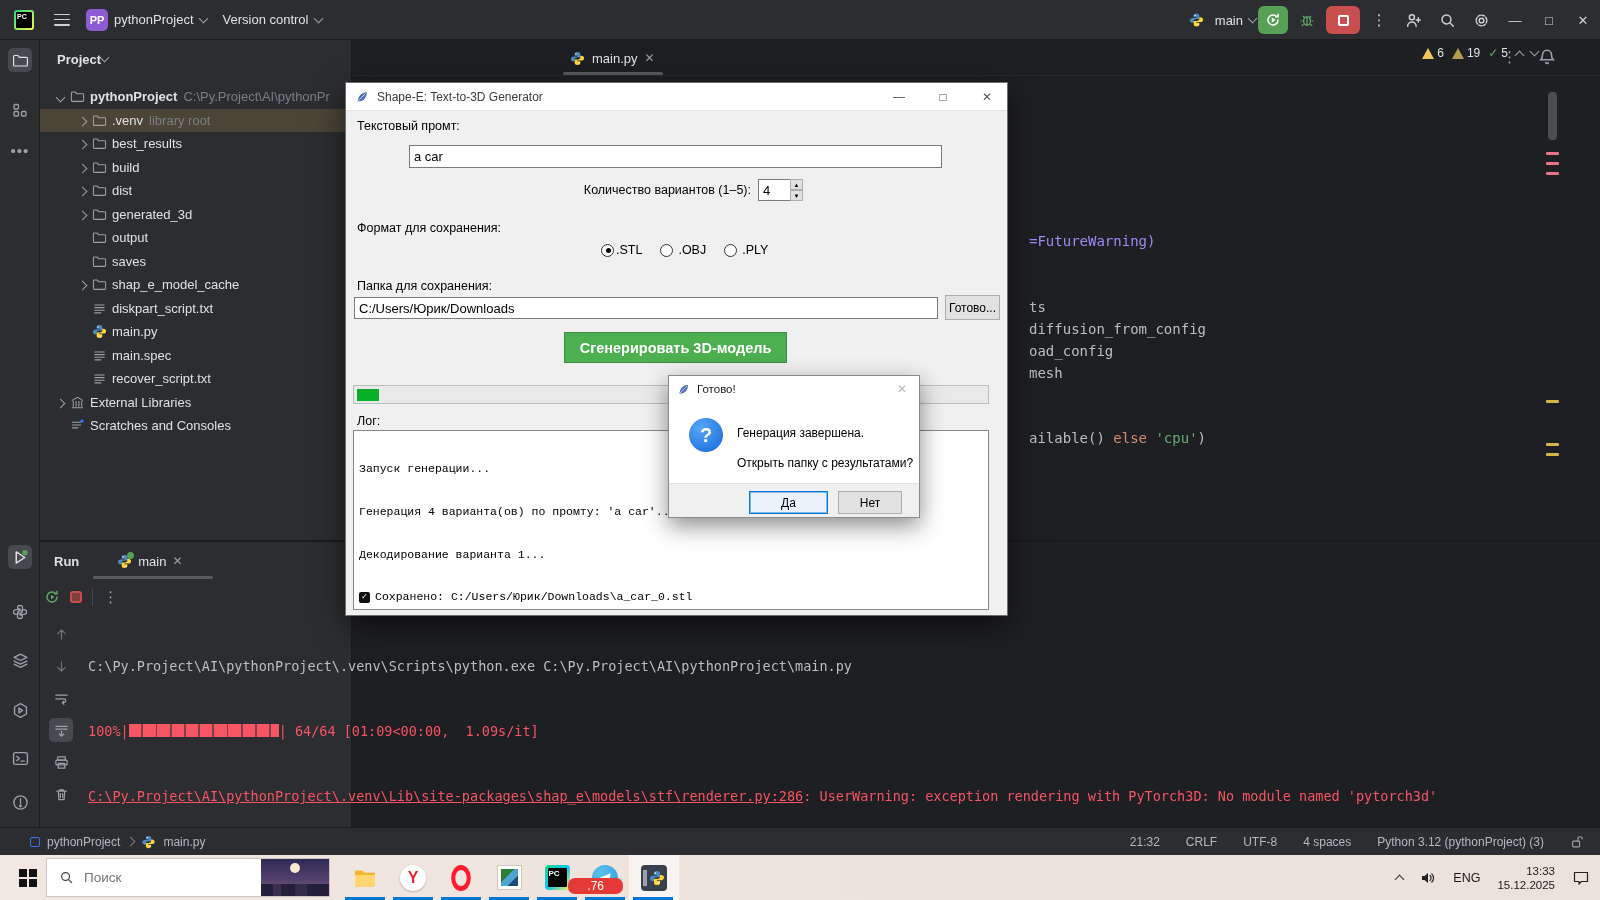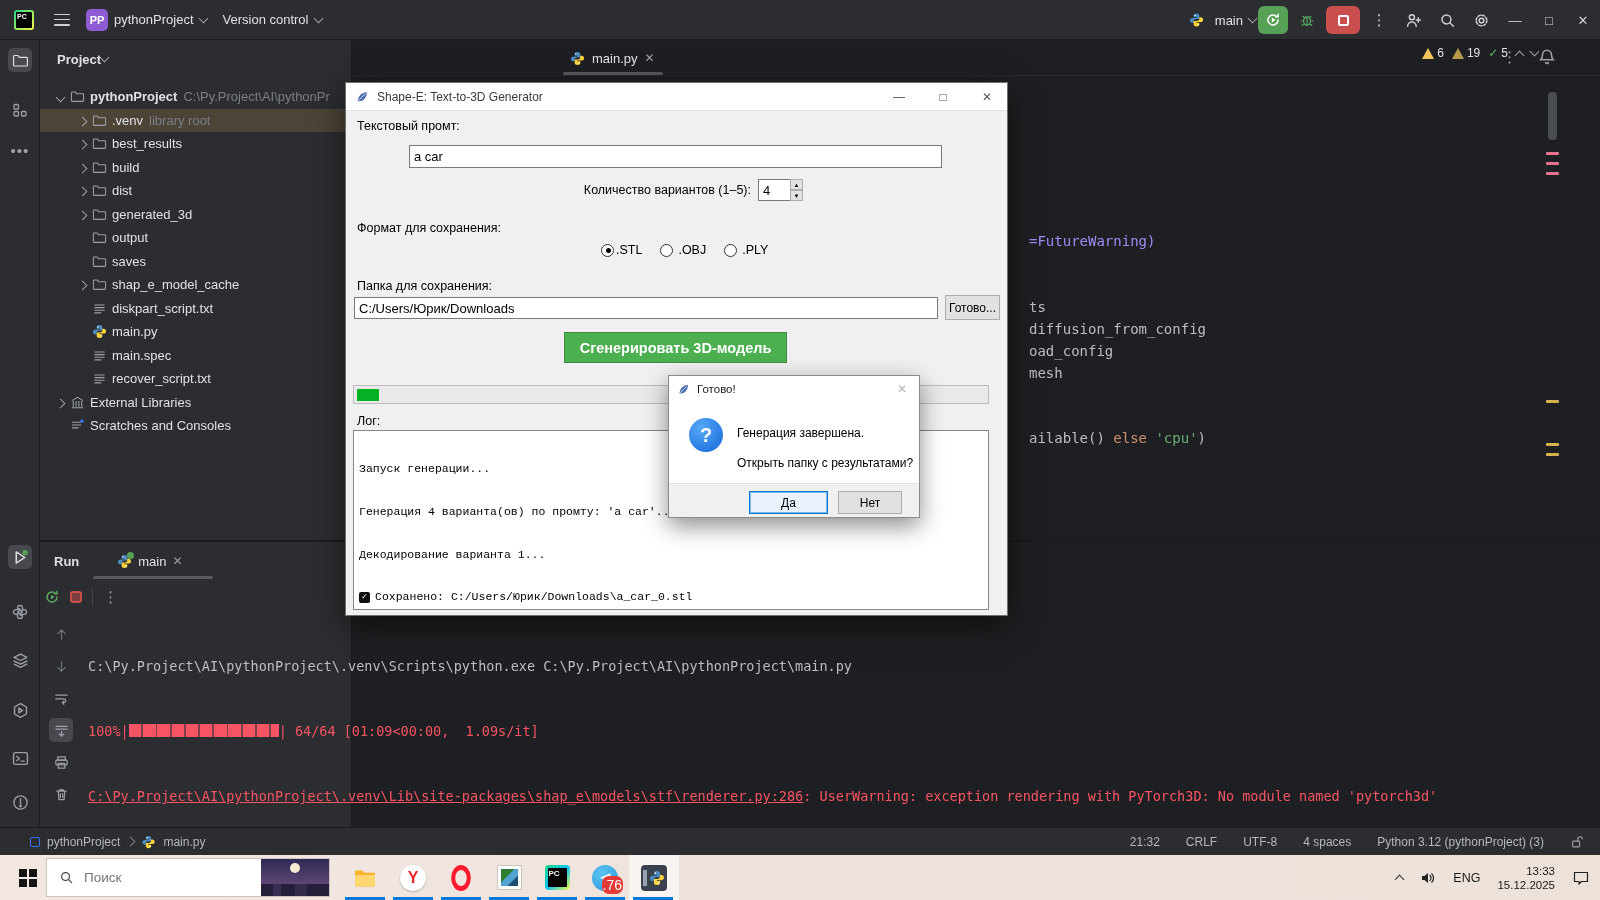--- a/index.html
+++ b/index.html
@@ -683,21 +683,21 @@
       <span style="width:25px;height:25px;border-radius:4px;background:linear-gradient(135deg,#21d789,#07c3f2 50%,#fcf84a);position:relative">
         <b style="position:absolute;inset:3px;background:#000;color:#fff;font-size:8px;line-height:9px;padding:1px;border-radius:1px">PC</b>
       </span>
       <span class="ul"></span>
     </div>
     <div class="tapp" style="left:581px">
       <span style="position:relative;width:26px;height:26px;border-radius:50%;background:radial-gradient(circle at 35% 30%,#5bc1f2,#2a9ad8);display:flex;align-items:center;justify-content:center">
         <svg width="14" height="14" viewBox="0 0 16 16">
             <path d="M1.5 8l13-5.5-2.2 11-4-3.2-2.2 2-0.6-3.6z" fill="#fff"></path>
           </svg>
-        <i style="position:absolute;right:-5px;bottom:-3px;background:#e53935;color:#fff;font-style:normal;font-size:14px;border-radius:7px;padding:1px 1px">.76</i>
+        <i style="position:absolute;right:-5px;bottom:-3px;background:#e53935;color:#fff;font-style:normal;font-size:12px;border-radius:7px;padding:1px 19px">.76</i>
       </span>
       <span class="ul"></span>
     </div>
     <div class="tapp active" style="left:629px;width:50px">
       <span style="width:26px;height:26px;border-radius:4px;background:#39414f;display:flex;align-items:center;justify-content:center;gap:2px">
         <span style="width:4px;height:16px;background:#9aa3ad"></span>
         <svg width="16" height="16" view="" viewBox="0 0 16 16">
             <use href="#s-python"></use>
           </svg>
       </span>

